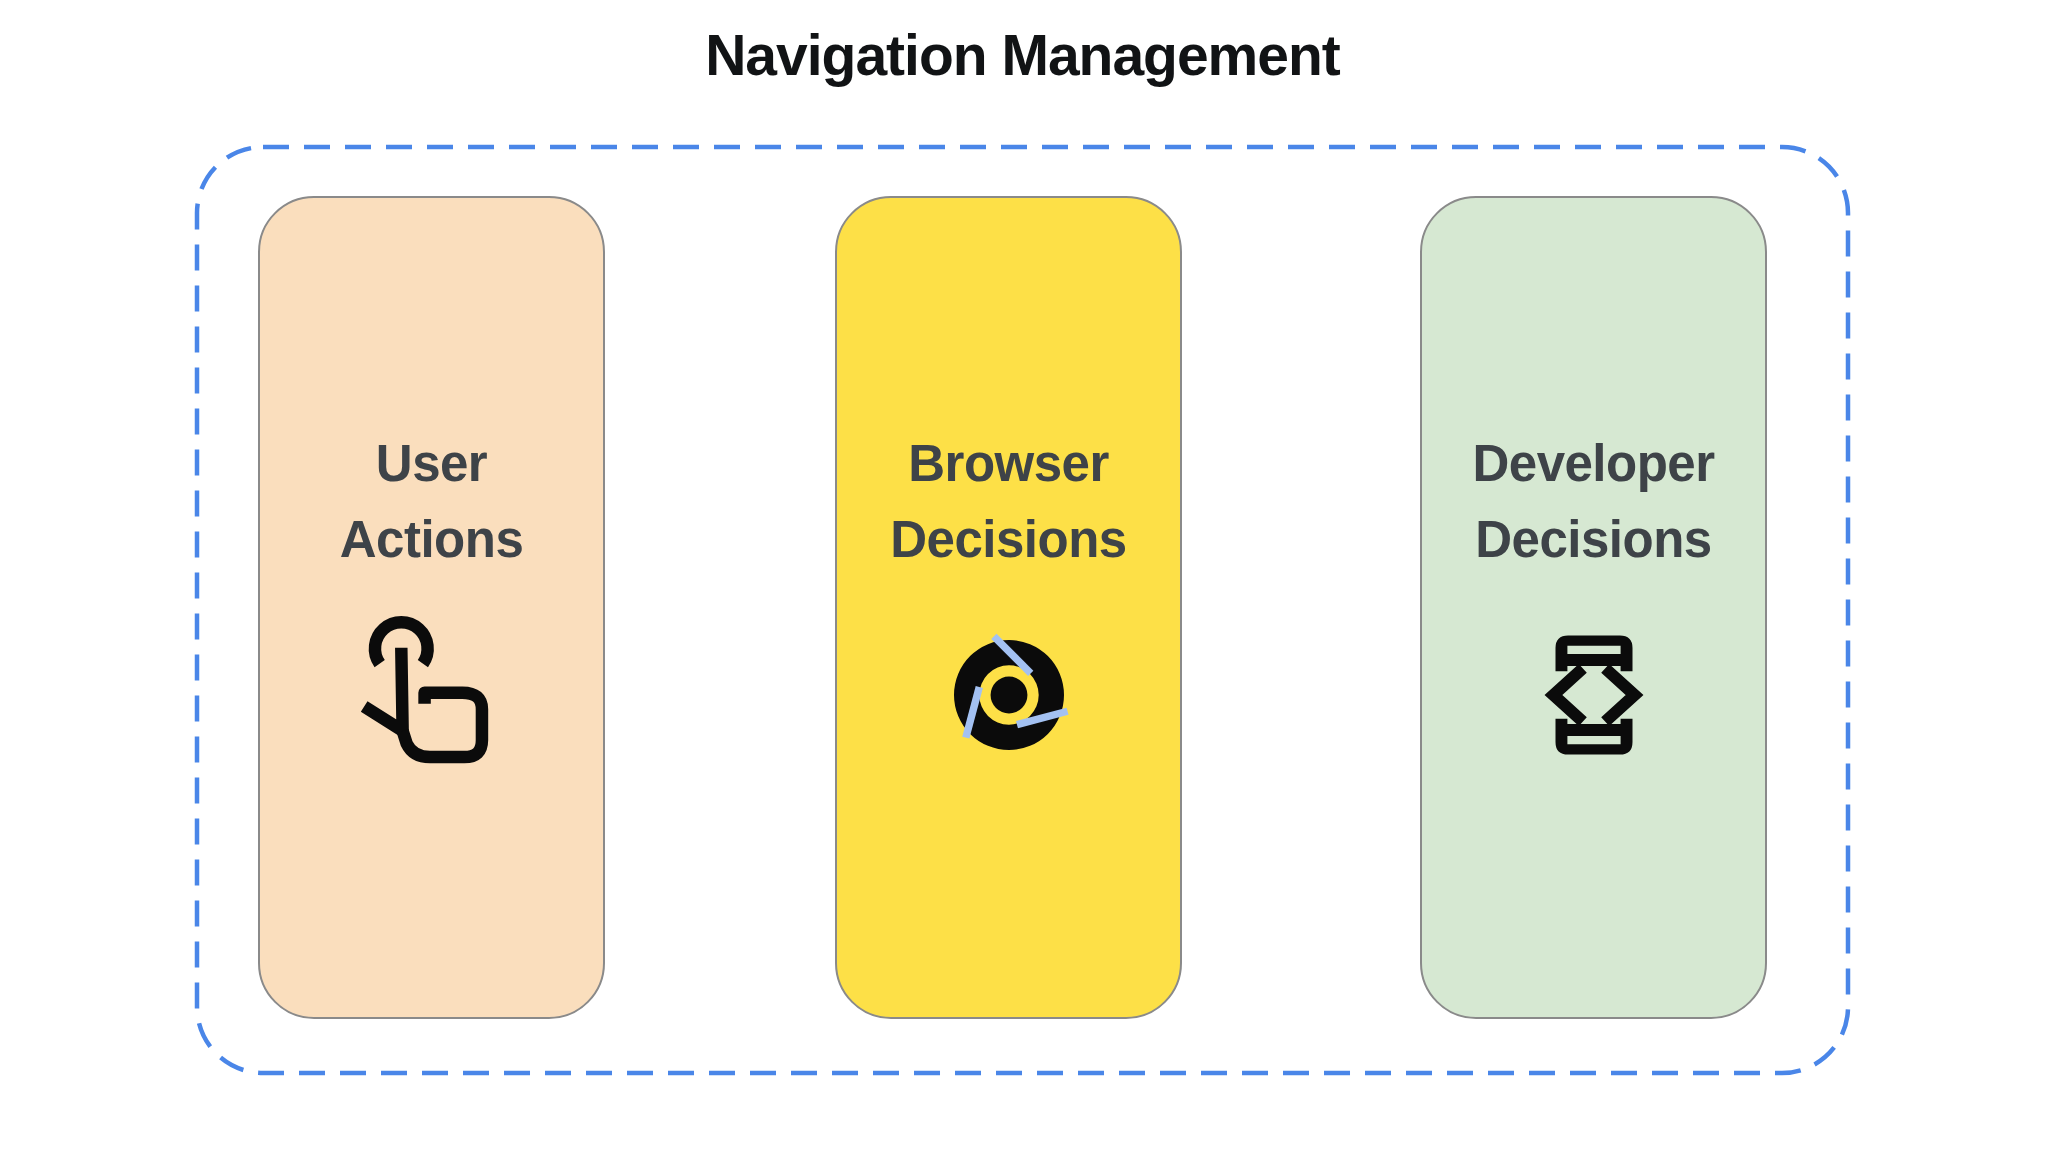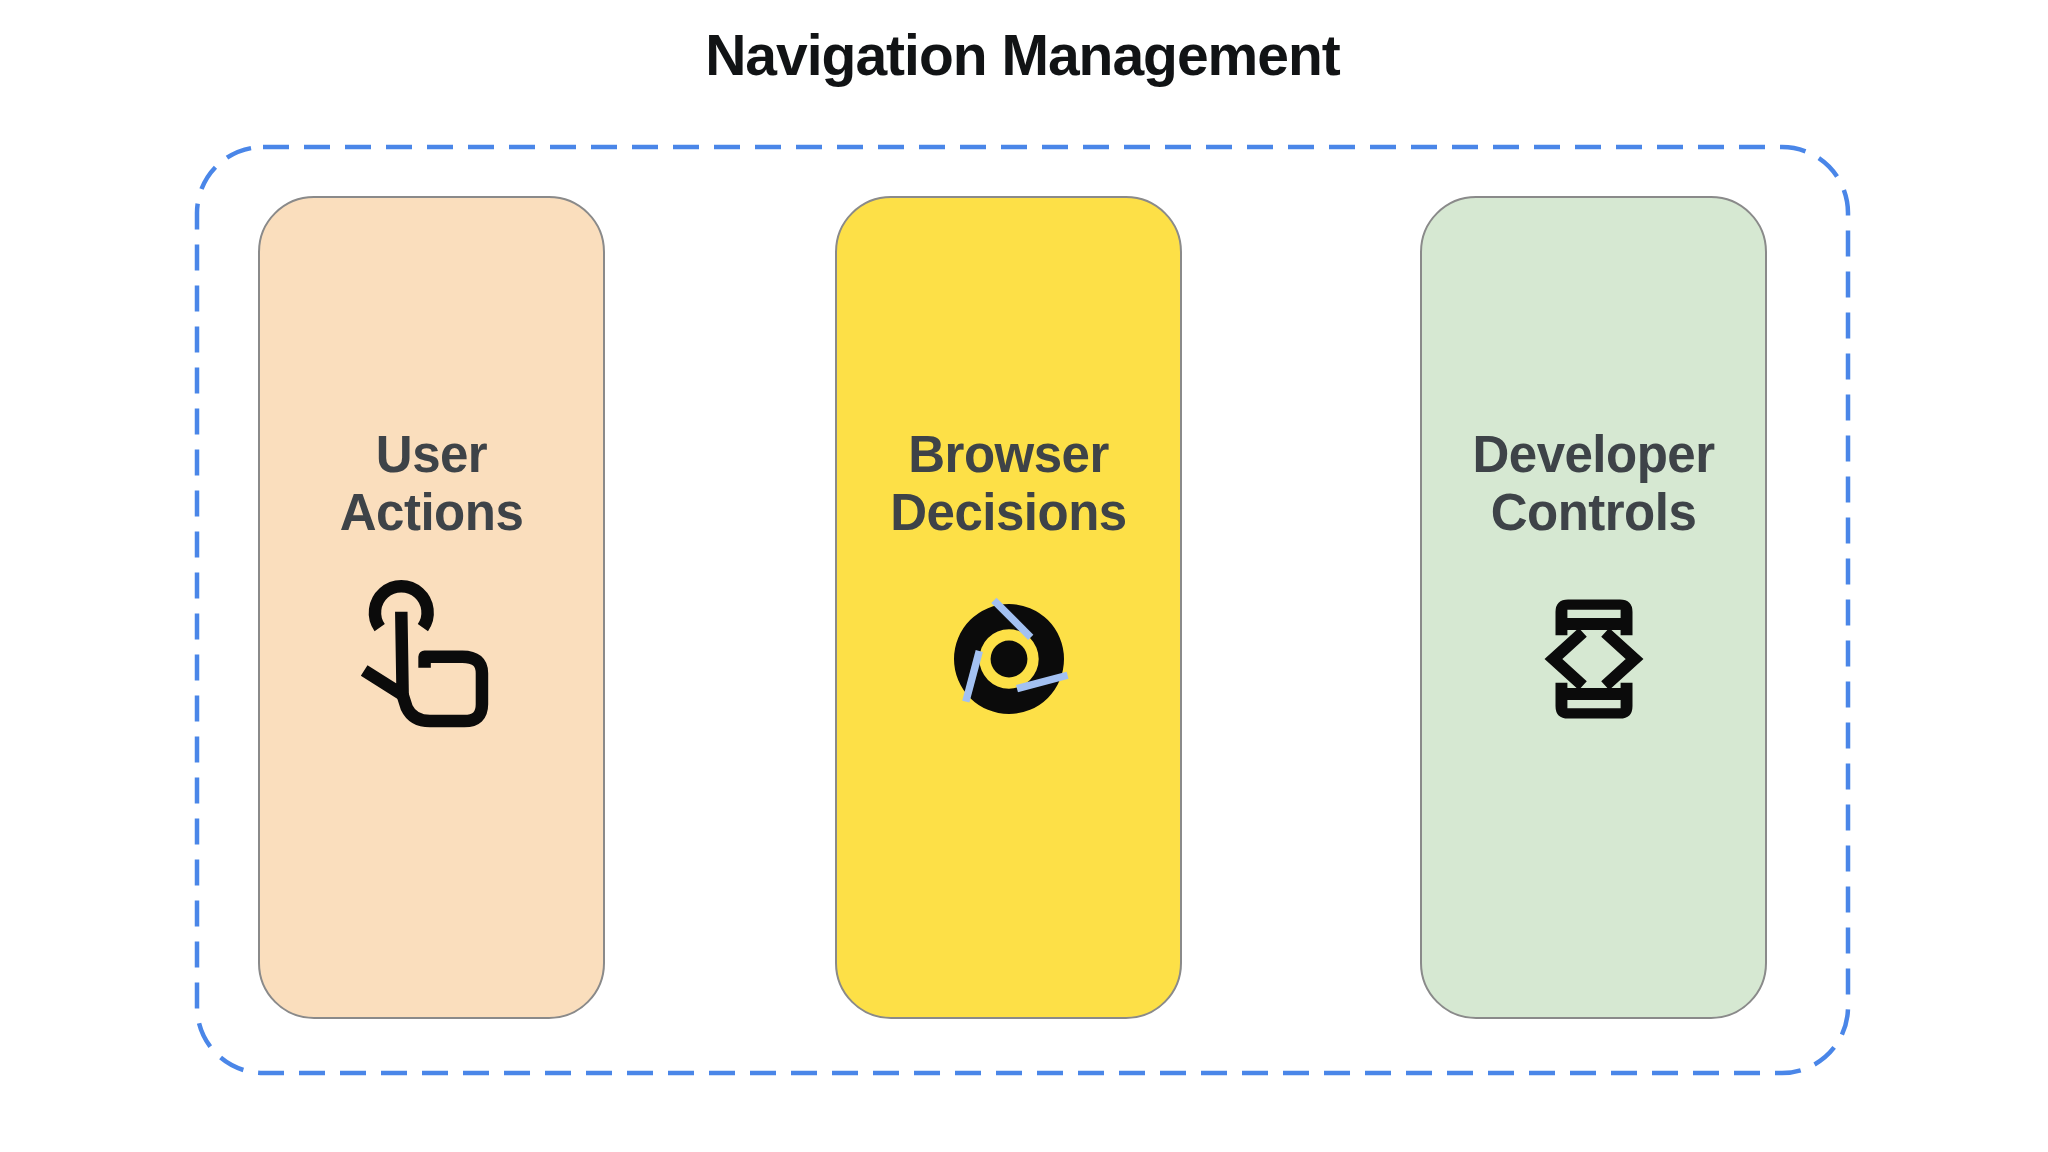--- a/index.html
+++ b/index.html
@@ -18,21 +18,21 @@
   .card {
     position:absolute; top:196px; width:347px; height:823px;
     border-radius:56px; border:2px solid #8a8a8a;
     display:flex; flex-direction:column; align-items:center;
   }
   .card-1 { left:258px; }
   .card-2 { left:835px; }
   .card-3 { left:1420px; }
 
   .card-label {
-    margin-top:228px; font-size:51px; line-height:58px; font-weight:700;
+    margin-top:228px; font-size:51px; line-height:76px; font-weight:700;
     color:#3E4348; text-align:center; white-space:pre-line; letter-spacing:-0.5px;
   }
 
   .icon-wrap {
     margin-top:30px; height:174px; width:100%;
     display:flex; align-items:center; justify-content:center;
   }
   .icon-wrap svg { display:block; }
 </style>
 </head>
@@ -71,21 +71,21 @@
           <line x1="31.9" y1="16.1" x2="18.5" y2="2.7"></line>
           <line x1="13.2" y1="21.1" x2="8.3" y2="39.5"></line>
           <line x1="26.9" y1="34.8" x2="45.3" y2="29.9"></line>
         </g>
       </svg>
     </div>
   </div>
 
   <div class="card card-3" style="background: rgb(214, 232, 210); border-color: rgb(138, 138, 138); --bg: #D6E8D2;">
     <div class="card-label">Developer
-Controls</div>
+Decisions</div>
     <div class="icon-wrap">
       <svg width="168" height="168" viewBox="0 0 48 48">
         <path fill="#0B0B0B" fill-rule="evenodd" d="M13,17.2 L13,10.6 Q13,7 16.6,7 L31.4,7 Q35,7 35,10.6 L35,17.2
                  L31.6,17.2 L31.6,15.7 L16.4,15.7 L16.4,17.2 Z
                  M16.4,9.9 L31.6,9.9 L31.6,12.3 L16.4,12.3 Z"></path>
         <path fill="#0B0B0B" fill-rule="evenodd" d="M13,30.8 L13,37.4 Q13,41 16.6,41 L31.4,41 Q35,41 35,37.4 L35,30.8
                  L31.6,30.8 L31.6,32.3 L16.4,32.3 L16.4,30.8 Z
                  M16.4,35.7 L31.6,35.7 L31.6,38.1 L16.4,38.1 Z"></path>
         <g fill="none" stroke="#0B0B0B" stroke-width="3.4" stroke-linejoin="miter" stroke-linecap="butt">
           <path d="M20.8,16.4 L12.4,24 L20.8,31.6"></path>

